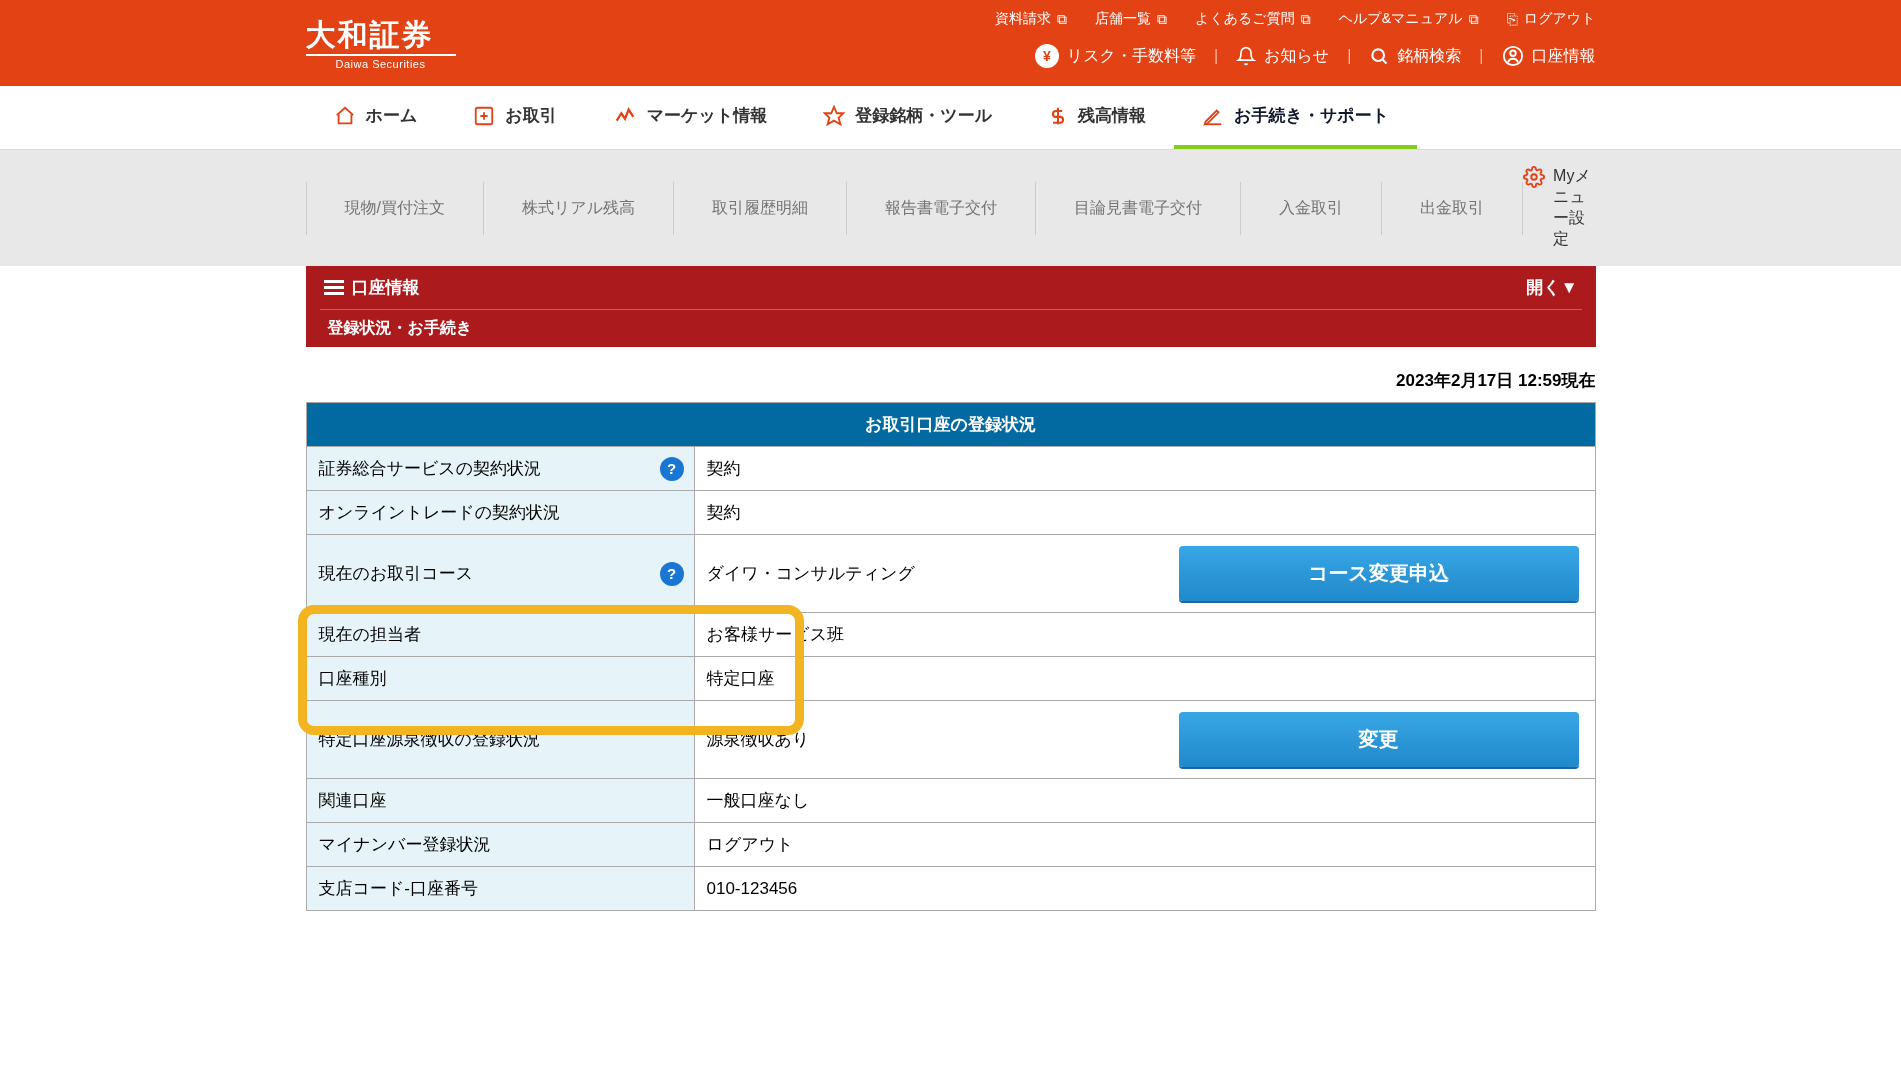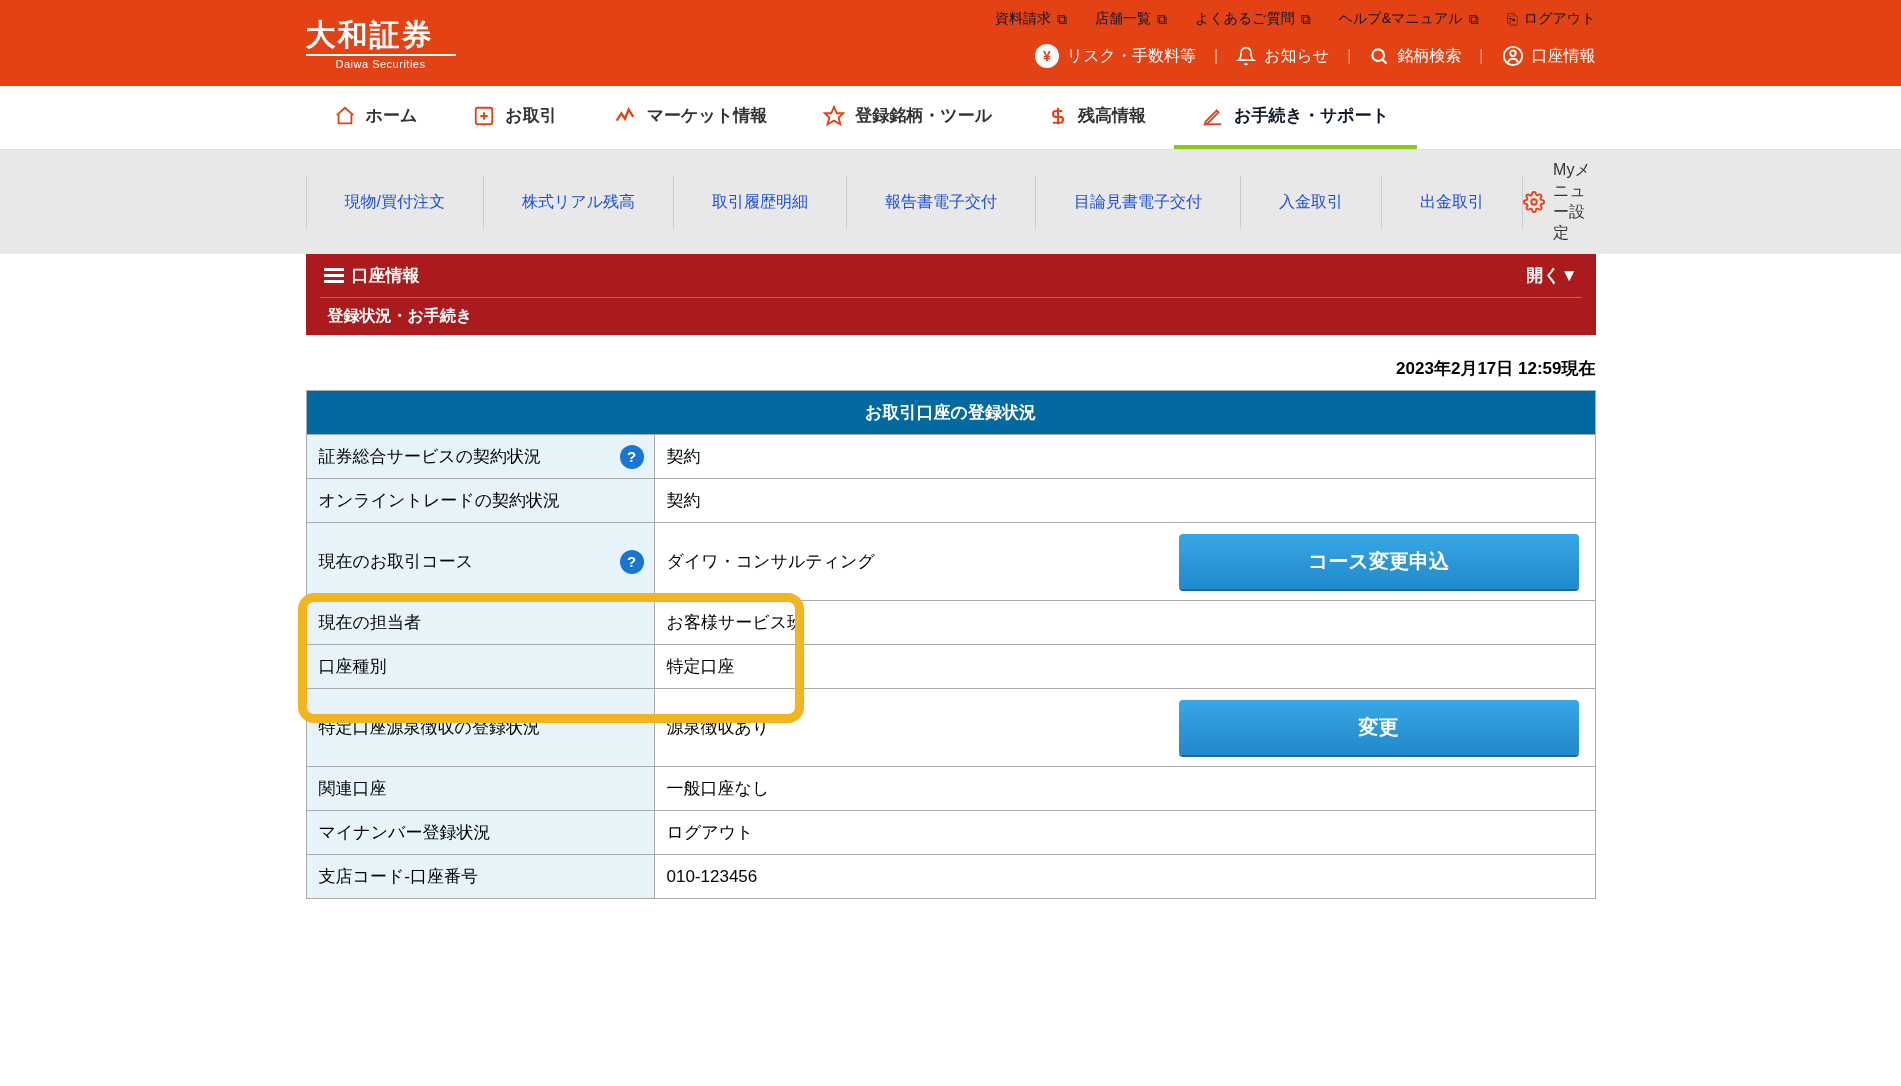--- a/index.html
+++ b/index.html
@@ -6,54 +6,54 @@
     body { font-family: "Hiragino Kaku Gothic Pro", "Meiryo", sans-serif; background: #fff; }
 
     .top-header { background: #e34215; color: #fff; }
     .top-bar { max-width: 1460px; margin: 0 auto; display: flex; justify-content: space-between; align-items: flex-start; padding: 0 0 0 0; }
     .logo-wrap { padding: 20px 0 16px 85px; }
     .logo-main { font-size: 30px; font-weight: 700; letter-spacing: 2px; line-height: 1; }
     .logo-underline { border-top: 2px solid #fff; margin-top: 4px; width: 150px; }
     .logo-sub { font-size: 11px; letter-spacing: 0.5px; margin-top: 2px; text-align: center; }
     .top-right { display: flex; flex-direction: column; align-items: flex-end; padding: 10px 85px 14px 0; gap: 16px; }
     .top-links { display: flex; gap: 28px; font-size: 14px; }
-    .top-links a { color: #0f172a; text-decoration: none; display: flex; align-items: center; gap: 6px; }
+    .top-links a { color: #ffffff; text-decoration: none; display: flex; align-items: center; gap: 6px; }
     .top-menu { display: flex; align-items: center; gap: 18px; font-size: 16px; }
     .top-menu .item { display: flex; align-items: center; gap: 8px; color: #fff; }
     .top-menu .sep { color: rgba(255,255,255,0.6); }
     .icon-circle { width: 24px; height: 24px; border-radius: 50%; background: #fff; color: #e34215; display: inline-flex; align-items: center; justify-content: center; font-size: 14px; font-weight: bold; flex-shrink: 0; }
 
     .nav-main { background: #fff; border-bottom: 1px solid #ddd; }
     .nav-main-inner { max-width: 1460px; margin: 0 auto; display: flex; padding: 0 85px; }
     .nav-main .tab { display: flex; align-items: flex-end; gap: 10px; padding: 18px 28px; font-size: 17px; font-weight: 600; color: #333; cursor: pointer; border-bottom: 4px solid transparent; }
     .nav-main .tab.active { border-bottom: 4px solid #84cc16; color: #0f172a; }
     .nav-main .tab .ico { color: #e34215; font-size: 20px; display: inline-flex; align-items: center; }
 
     .nav-sub { background: #e8e8e8; }
     .nav-sub-inner { max-width: 1460px; margin: 0 auto; display: flex; align-items: center; padding: 0 85px; }
-    .nav-sub .sitem { padding: 16px 38px; font-size: 16px; color: #1d4ed8; border-right: 1px solid #ccc; cursor: pointer; white-space: nowrap; }
+    .nav-sub .sitem { padding: 16px 38px; font-size: 16px; color: #737373; border-right: 1px solid #ccc; cursor: pointer; white-space: nowrap; }
     .nav-sub .sitem:first-child { border-left: 1px solid #ccc; }
     .nav-sub .spacer { flex: 1; }
-    .nav-sub .mymenu { display: flex; align-items: center; gap: 8px; padding: 10px 0; color: #333; font-size: 16px; }
+    .nav-sub .mymenu { display: flex; gap: 8px; padding: 16px 0; color: #333; font-size: 16px; }
     .nav-sub .mymenu .gear { color: #e34215; }
 
     .content { max-width: 1460px; margin: 0 auto; padding: 0 85px; }
 
     .strip { background: #ab1b1d; color: #fff; margin-top: 0; }
     .strip-head { display: flex; align-items: center; justify-content: space-between; padding: 10px 18px; font-size: 17px; font-weight: 600; }
     .strip-head .left { display: flex; align-items: center; gap: 8px; }
     .strip-row { border-top: 1px solid rgba(255,255,255,0.3); margin: 0 14px; padding: 8px 8px; font-size: 16px; font-weight: 600; }
     .strip-row.b2 { border-top: 1px solid rgba(255,255,255,0.5); margin: 0 14px; }
 
     .timestamp { text-align: right; font-size: 17px; font-weight: 700; padding: 22px 0 10px; }
 
     .tbl { width: 100%; border-collapse: collapse; }
     .tbl-title { background: #0369a1; color: #fff; text-align: center; padding: 8px; font-size: 17px; font-weight: 700; border: 1px solid #999; }
     .tbl td { border: 1px solid #aaa; padding: 10px 12px; font-size: 17px; vertical-align: middle; }
-    .tbl td.label { background: #e6f4fa; width: 348px; position: relative; }
+    .tbl td.label { background: #e6f4fa; width: 388px; position: relative; }
     .tbl td.val { background: #fff; }
     .help-badge { position: absolute; right: 10px; top: 50%; transform: translateY(-50%); width: 24px; height: 24px; border-radius: 50%; background: #1976d2; color: #fff; display: flex; align-items: center; justify-content: center; font-size: 15px; font-weight: 700; }
 
     .action-btn { display: inline-block; background: linear-gradient(#38a6e5, #2089cb); color: #fff; font-size: 20px; font-weight: 700; padding: 14px 0; width: 400px; text-align: center; border-radius: 4px; border: none; cursor: pointer; box-shadow: 0 2px 0 #1868a2; float: right; margin-right: 4px; }
     .valcell { display: flex; align-items: center; justify-content: space-between; }
     .valcell .txt { flex: 0 0 auto; }
 
     .highlight-box { position: relative; }
     .highlight-border { position: absolute; border: 9px solid #f2b521; border-radius: 16px; pointer-events: none; }
 

